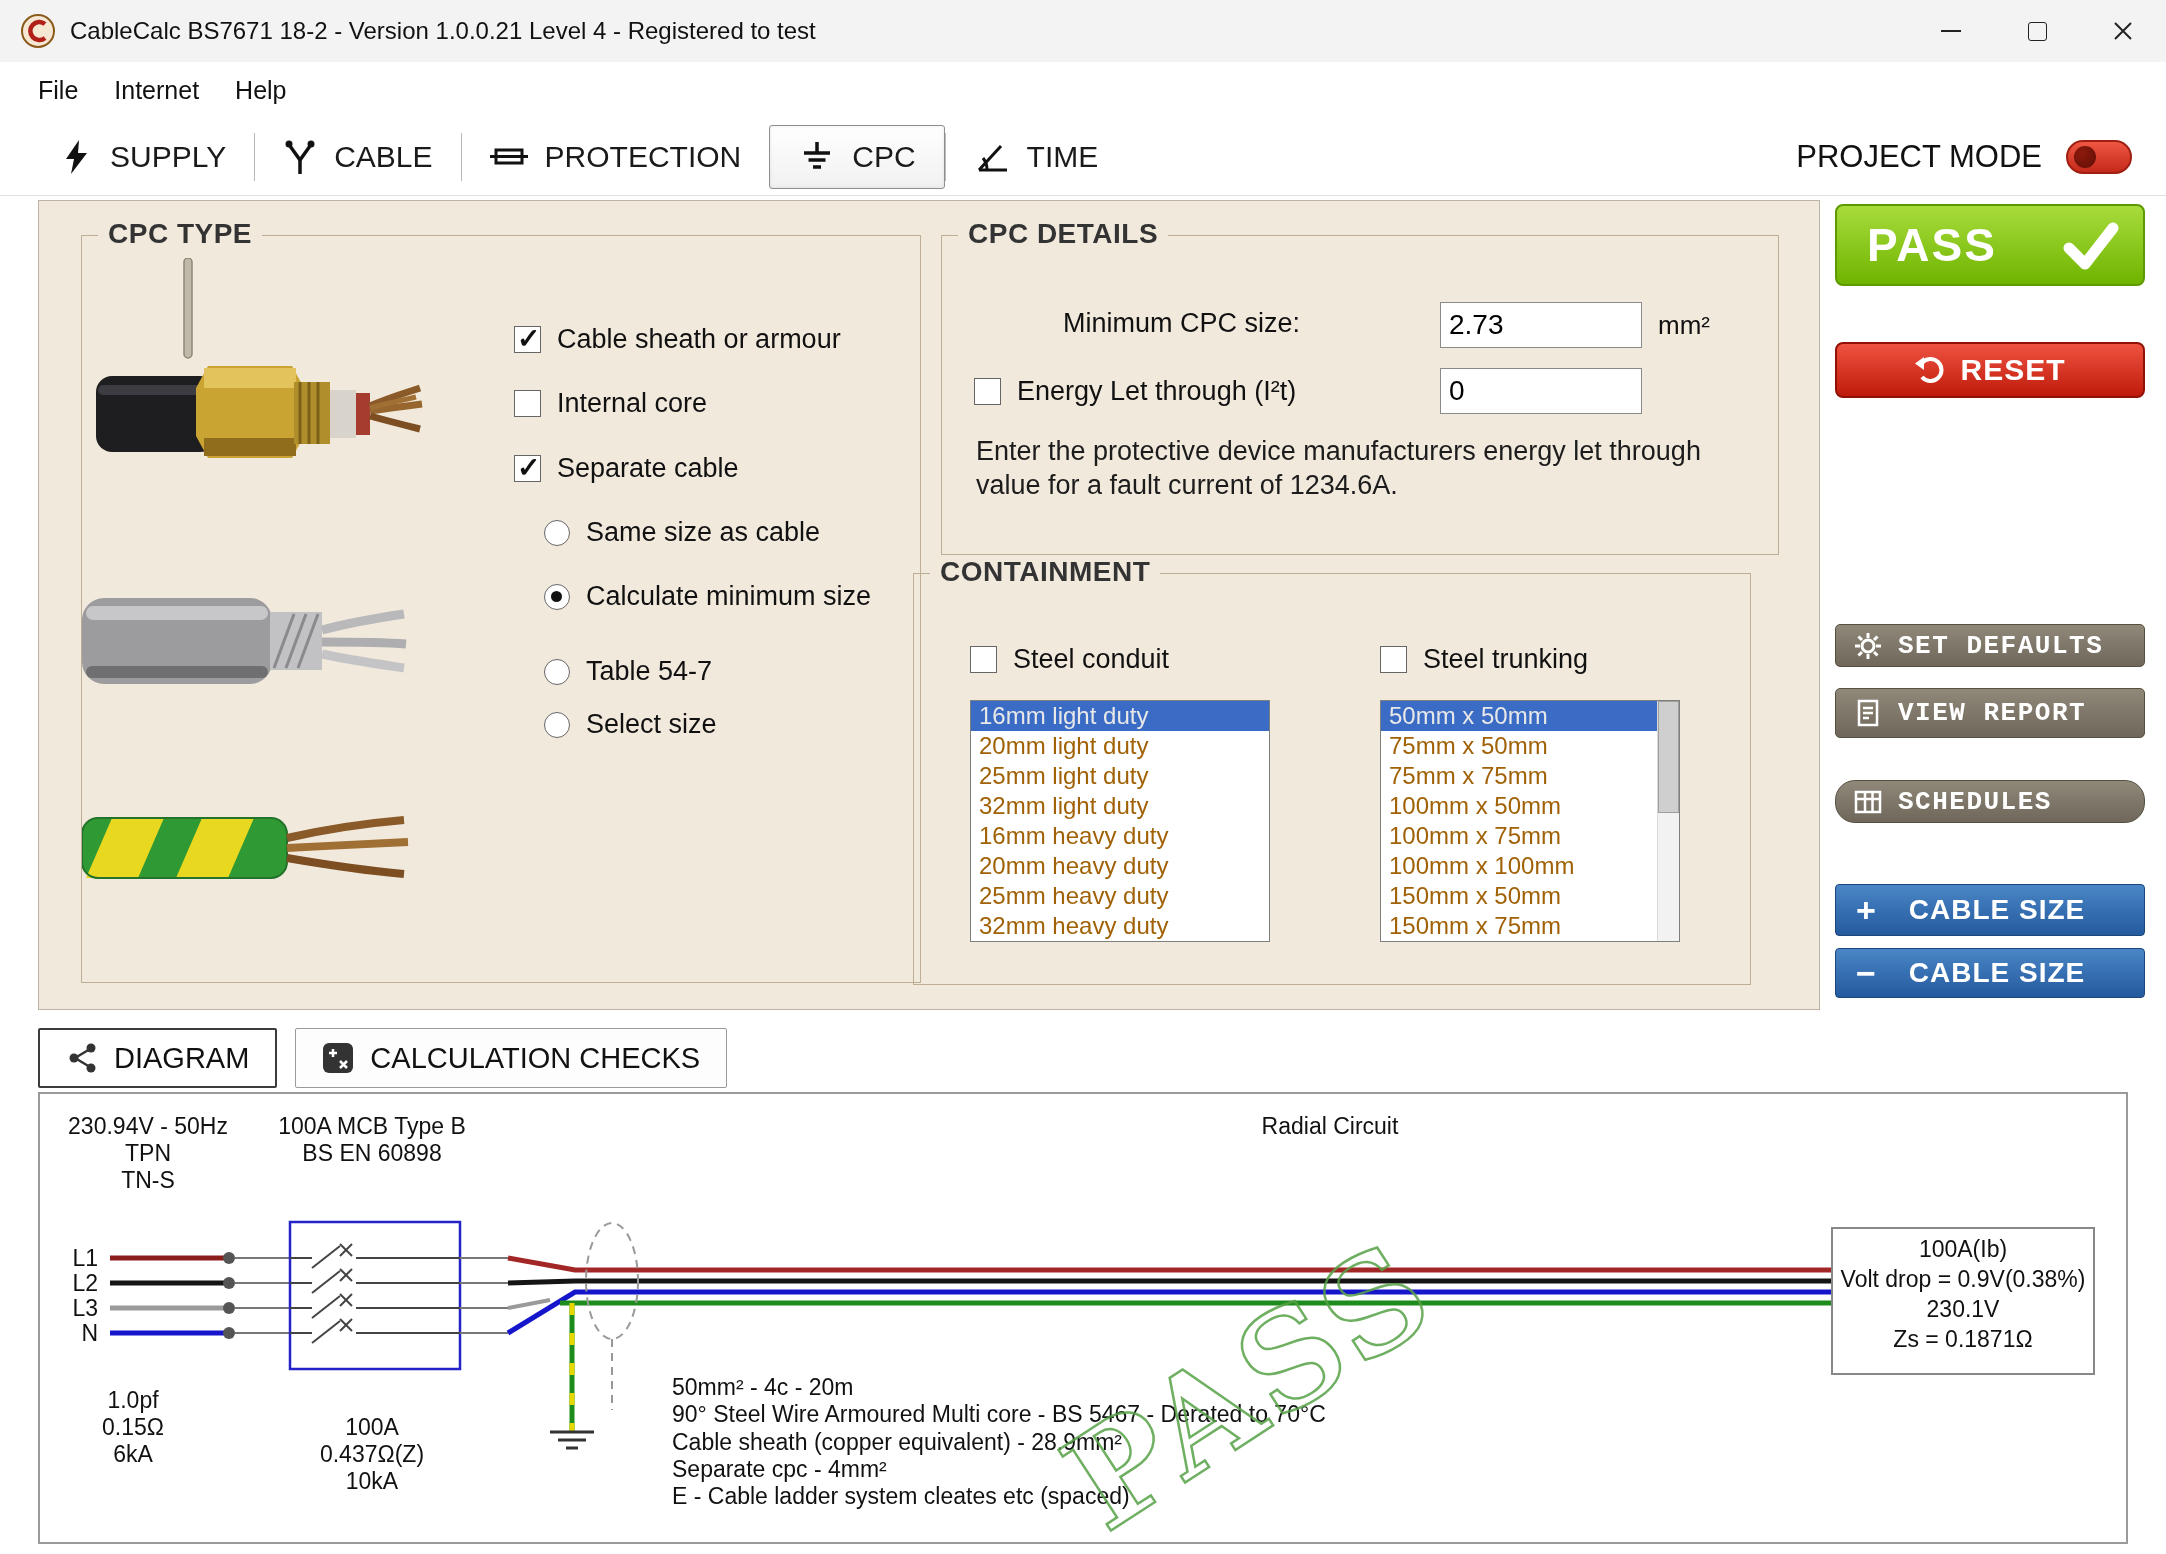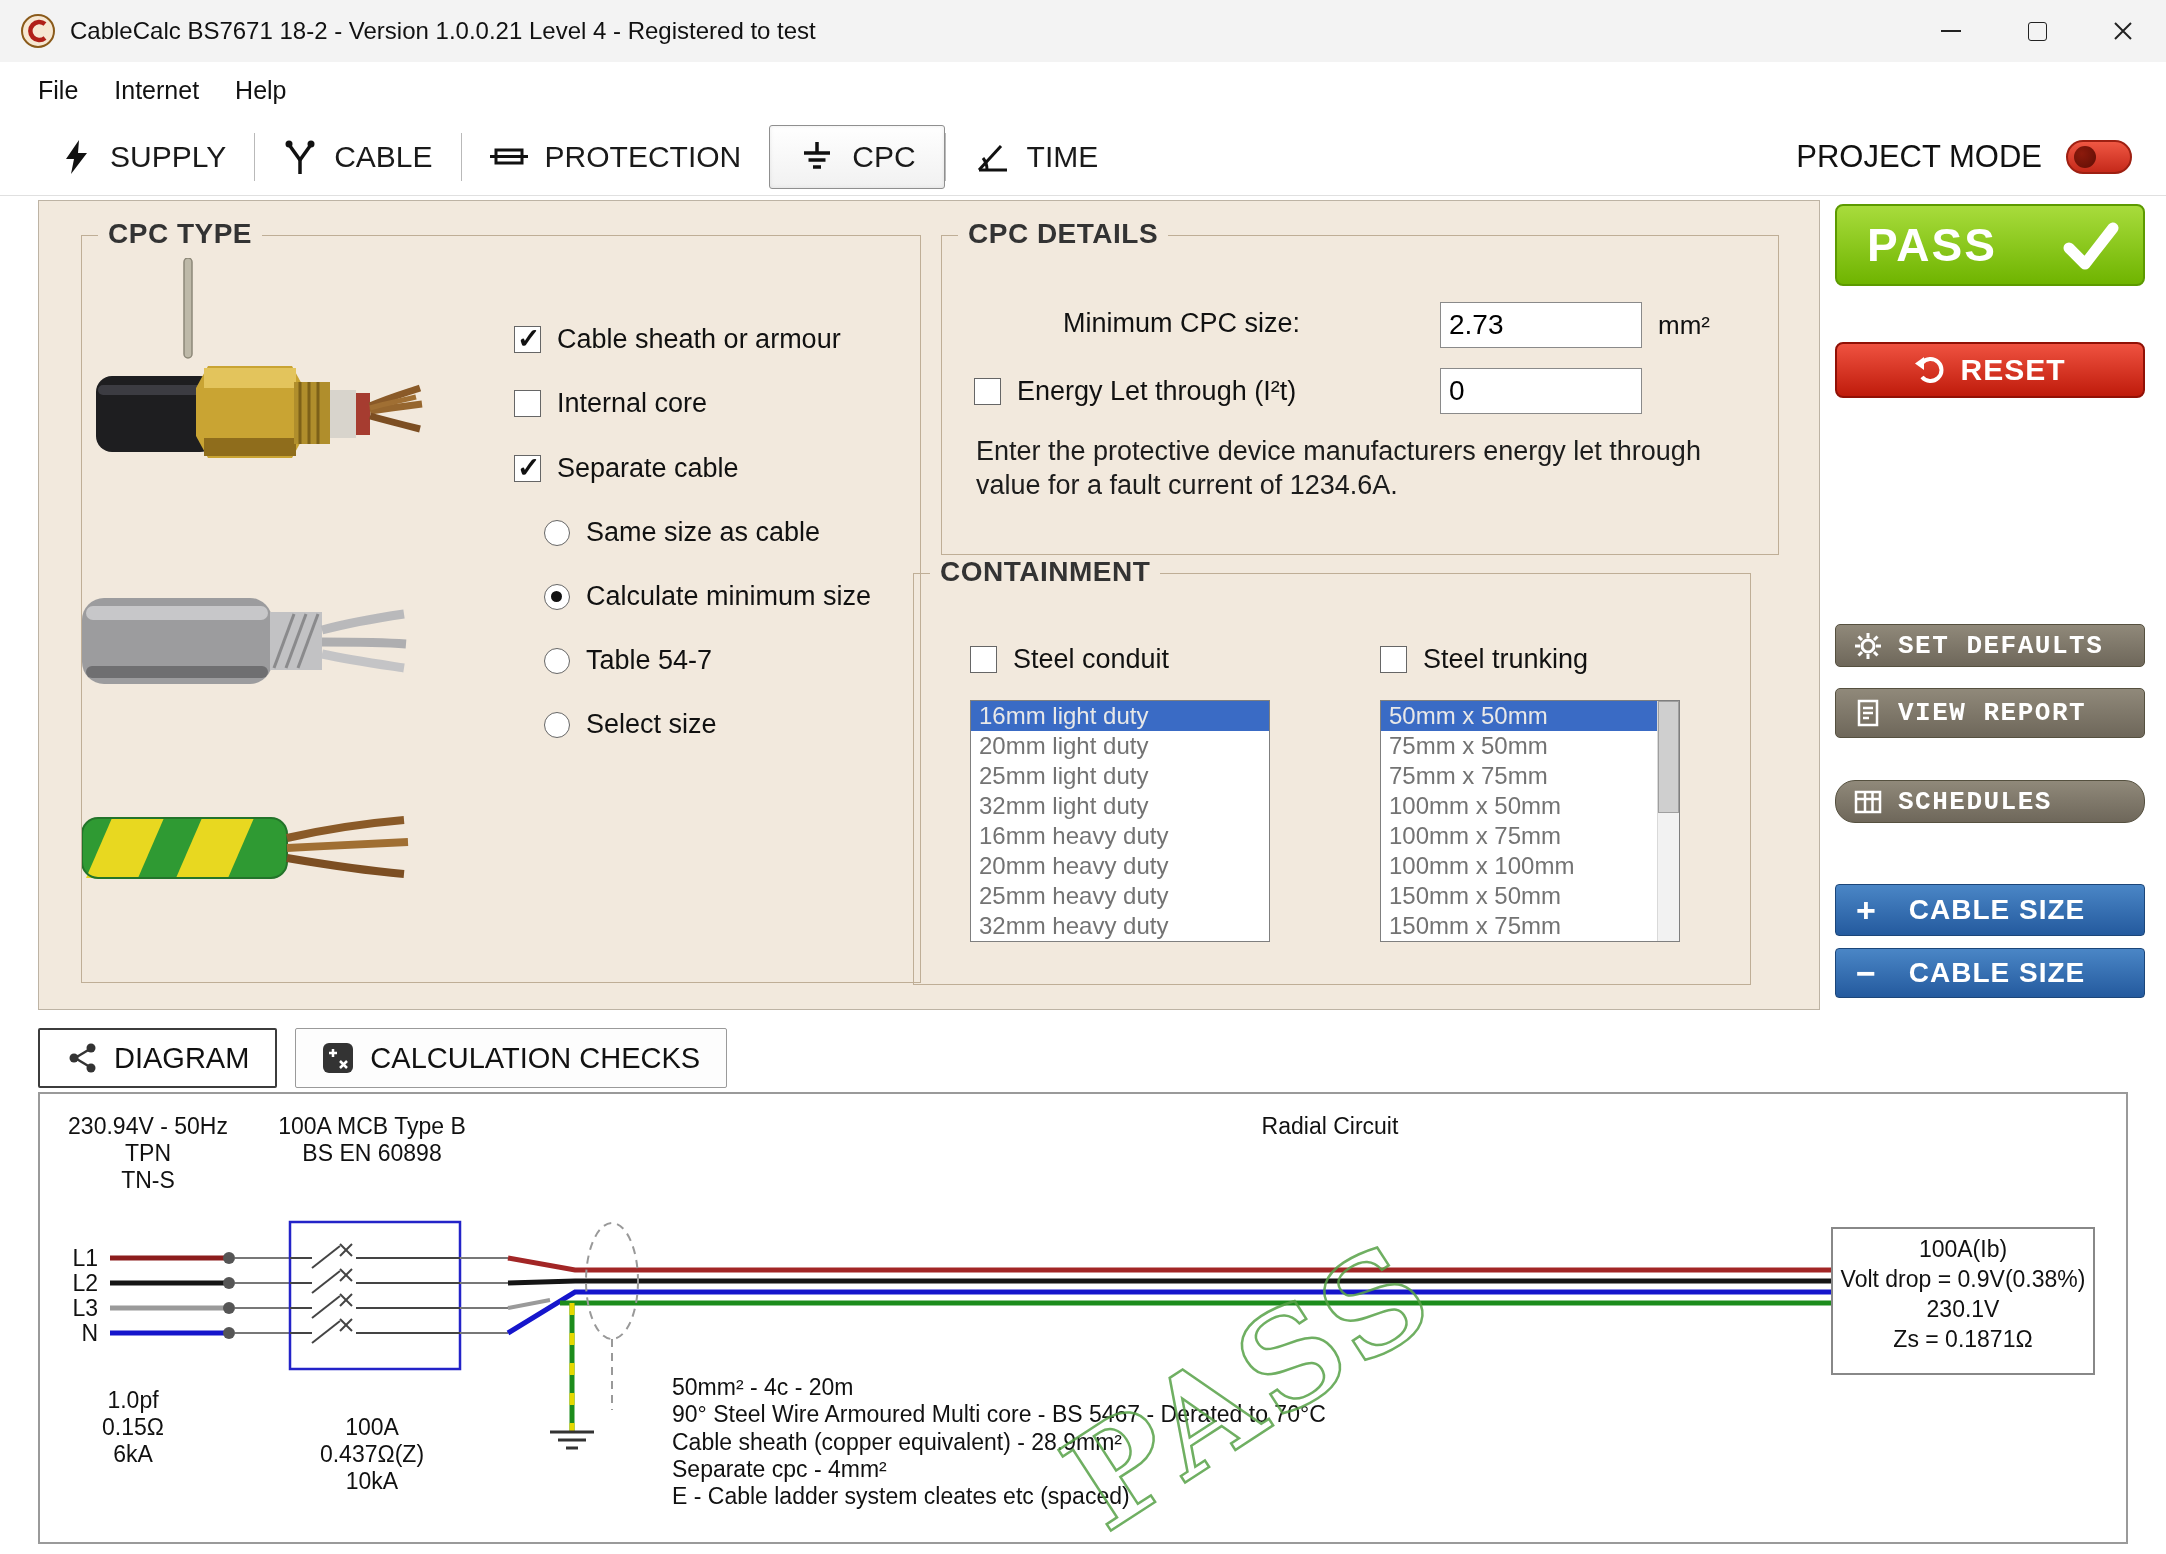--- a/index.html
+++ b/index.html
@@ -51,21 +51,21 @@
   
   .g-cpc-details { left:902px; top:34px; width:838px; height:320px; }
   .field-label { position:absolute; left:20px; top:72px; width:338px; text-align:right; font-size:27px; }
   .field-input { position:absolute; width:202px; height:46px; border:1px solid #8a8a8a; background:#fff; font-size:28px; font-family:"Liberation Sans",sans-serif; padding:2px 8px; }
   .unit { position:absolute; left:716px; top:74px; font-size:26px; }
   .note { position:absolute; left:34px; top:198px; width:780px; font-size:27px; line-height:34px; color:#1c1c1c; }
 
   
   .g-containment { left:874px; top:372px; width:838px; height:412px; }
   .listbox { position:absolute; width:300px; height:242px; background:#fff; border:1px solid #7f7f7f; overflow:hidden; }
-  .lrow { height:30px; line-height:30px; font-size:24px; padding-left:8px; color:#737373; white-space:nowrap; }
+  .lrow { height:30px; line-height:30px; font-size:24px; padding-left:8px; color:#a16207; white-space:nowrap; }
   .lrow.checked { background:#3a6bc5; color:#e8e8e8; }
   .scrollbar { position:absolute; right:0; top:0; bottom:0; width:22px; background:#f2f2f2; border-left:1px solid #d9d9d9; }
   .thumb { position:absolute; top:0; left:0; right:0; height:112px; background:#cfcfcf; border:1px solid #9f9f9f; }
 
   
   .sidebar-btn { position:absolute; left:1835px; width:310px; display:flex; align-items:center; color:#fff; cursor:default; }
   .pass-btn { top:8px; height:82px; border-radius:8px; background:linear-gradient(#a8dc3c,#6fb400); border:2px solid #5c9a00; justify-content:space-between; padding:0 24px 0 30px; font-size:46px; font-weight:bold; letter-spacing:2px; }
   .reset-btn { top:146px; height:56px; border-radius:8px; background:linear-gradient(#ef5240,#bf1b0b); border:2px solid #911106; justify-content:center; gap:14px; font-size:30px; font-weight:bold; letter-spacing:1px; }
   .action-btn { height:43px; border-radius:5px; background:linear-gradient(#90897a,#6e675a); border:1px solid #55503f; padding:0 18px; gap:16px; font-size:26px; font-weight:bold; letter-spacing:1.5px; font-family:"Liberation Mono", monospace; }
   .blue-btn { height:52px; border-radius:4px; background:linear-gradient(#4a86c6,#245a9e); border:1px solid #1c4679; padding:0 20px; font-size:28px; font-weight:bold; letter-spacing:1px; }
@@ -251,21 +251,21 @@
         </div>
 
         <div class="ctl-row" style="left:462px; top:281px;">
           <span class="radio"></span>
           <span class="ctl-label">Same size as cable</span>
         </div>
         <div class="ctl-row" style="left:462px; top:345px;">
           <span class="radio checked"></span>
           <span class="ctl-label">Calculate minimum size</span>
         </div>
-        <div class="ctl-row" style="left:462px; top:409px;">
+        <div class="ctl-row" style="left:462px; top:420px;">
           <span class="radio"></span>
           <span class="ctl-label">Table 54-7</span>
         </div>
         <div class="ctl-row" style="left:462px; top:473px;">
           <span class="radio"></span>
           <span class="ctl-label">Select size</span>
         </div>
       </div>
 
       <div class="groupbox g-cpc-details">

